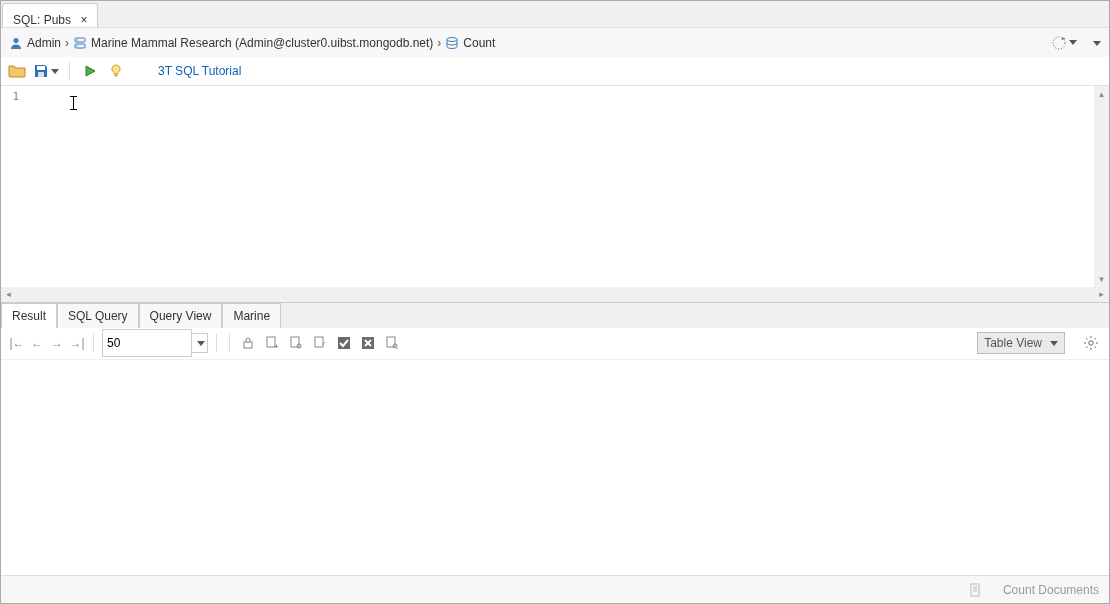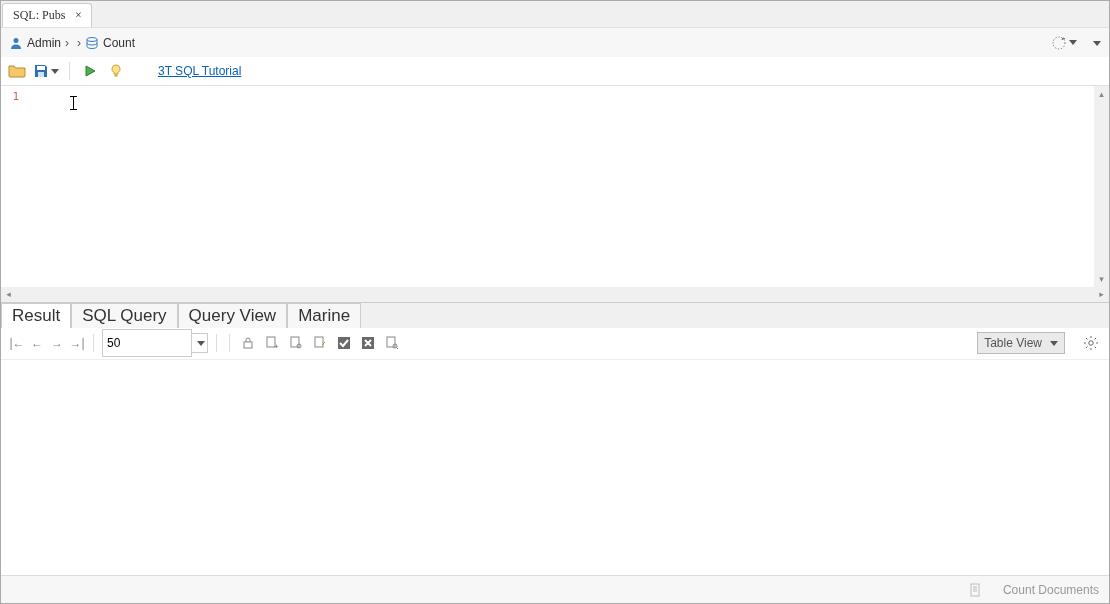--- a/index.html
+++ b/index.html
@@ -1,49 +1,49 @@
 <!DOCTYPE html>
 <html><head>
 <meta charset="utf-8">
 <style>
   * { margin: 0; padding: 0; box-sizing: border-box; }
   body { font-family: "Segoe UI", Tahoma, sans-serif; font-size: 12px; background: #f0f0f0; color: #333; width: 1110px; height: 604px; overflow: hidden; display: flex; flex-direction: column; border: 1px solid #aaa; }
   
   .tab-strip { height: 26px; display: flex; align-items: flex-end; background: #f0f0f0; }
-  .doc-tab { background: #fff; border: 1px solid #ccc; border-bottom: none; border-radius: 3px 3px 0 0; height: 24px; display: flex; align-items: center; padding: 0 6px 0 10px; gap: 6px; font-size: 12px; margin-left: 1px; font-family: Liberation Serif, serif; }
+  .doc-tab { background: #fff; border: 1px solid #ccc; border-bottom: none; border-radius: 3px 3px 0 0; height: 24px; display: flex; align-items: flex-end; padding: 0 6px 0 10px; gap: 6px; font-size: 12px; margin-left: 1px; }
   .doc-tab .tab-x { width: 14px; height: 14px; display: inline-flex; align-items: center; justify-content: center; color: #333; cursor: pointer; font-size: 12px; }
   .card-outer { flex: 1; display: flex; flex-direction: column; }
   
   .crumb-bar { height: 30px; display: flex; align-items: center; padding: 0 8px; background: #f7f7f7; border-top: 1px solid #e0e0e0; }
   .crumb-item { display: inline-flex; align-items: center; gap: 4px; }
   .crumb-sep { margin: 0 4px; color: #555; }
   .crumb-right { margin-left: auto; display: flex; align-items: center; gap: 14px; }
   .dotted-circle { width: 16px; height: 16px; }
   .triangle-down { width: 0; height: 0; border-left: 4px solid transparent; border-right: 4px solid transparent; border-top: 5px solid #555; display: inline-block; margin-left: 2px; vertical-align: middle; }
   
   .tool-bar { height: 28px; display: flex; align-items: center; padding: 0 6px; gap: 6px; background: #fff; }
   .tb-sep { width: 1px; height: 18px; background: #ddd; margin: 0 4px; }
   .tb-btn { width: 20px; height: 20px; display: inline-flex; align-items: center; justify-content: center; cursor: pointer; }
-  .link { color: #0a63b3; text-decoration: underline; cursor: pointer; }
+  .link { color: #0a63b3; cursor: pointer; }
   
   .editor-wrap { flex: 1; display: flex; flex-direction: column; border-top: 1px solid #e0e0e0; }
   .editor-body { flex: 1; display: flex; position: relative; background: #fff; }
   .gutter { width: 22px; background: #fff; color: #c07050; text-align: right; padding: 4px 4px 0 0; font-family: Consolas, monospace; font-size: 11px; user-select: none; }
   .code-area { flex: 1; position: relative; font-family: Consolas, monospace; padding: 4px; }
   .caret { position: absolute; top: 10px; left: 50px; width: 1px; height: 14px; background: #000; }
   .caret::before, .caret::after { content: ""; position: absolute; left: -3px; width: 7px; height: 1px; background: #000; }
   .caret::before { top: 0; }
   .caret::after { bottom: 0; }
   .vsb { width: 15px; background: #f0f0f0; display: flex; flex-direction: column; justify-content: space-between; }
   .vsb-arrow { width: 15px; height: 15px; display:flex; align-items:center; justify-content:center; color:#888; font-size:9px; }
   .hsb { height: 15px; background: #f0f0f0; display: flex; justify-content: space-between; align-items:center; }
   .hsb-arrow { width:15px; height:15px; display:flex; align-items:center; justify-content:center; color:#888; font-size:9px;}
   
   .result-tabs { height: 26px; display: flex; align-items: flex-end; background: #f0f0f0; border-top: 1px solid #ccc; }
-  .rtab { padding: 4px 10px; border: 1px solid #ccc; border-bottom: none; background: #f7f7f7; font-size: 17px; cursor: pointer; height: 25px; display:flex; align-items:center; }
+  .rtab { padding: 4px 10px; border: 1px solid #ccc; border-bottom: none; background: #f7f7f7; font-size: 12px; cursor: pointer; height: 25px; display:flex; align-items:center; }
   .rtab.active { background: #fff; }
   
   .result-toolbar { height: 32px; display: flex; align-items: center; padding: 0 8px; gap: 4px; background: #fff; border-bottom: 1px solid #eee; }
   .nav-arrow { color: #888; width: 16px; text-align: center; cursor: pointer; }
   .page-input { width: 90px; height: 28px; border: 1px solid #ccc; font-size: 12px; padding: 0 4px; }
   .page-select { display:flex; align-items:center; }
   .page-select .sel-btn { width:16px; height:20px; border:1px solid #ccc; border-left:none; display:flex; align-items:center; justify-content:center; }
   .result-right { margin-left: auto; display: flex; align-items: center; gap: 16px; }
   .view-select { background: #eaeaea; border: 1px solid #bbb; height: 22px; display: flex; align-items: center; padding: 0 6px; gap: 6px; color:#555; }
   .gear { width:16px; height:16px; }
@@ -67,20 +67,29 @@
 
   <div class="crumb-bar">
     <span class="crumb-item">
       <svg width="14" height="14" viewBox="0 0 14 14">
           <circle cx="7" cy="4.5" r="2.5" fill="#3b7bbf"></circle>
           <path d="M2 13c0-3 2-4.5 5-4.5s5 1.5 5 4.5" fill="#3b7bbf"></path>
         </svg>
       <span>Admin</span>
     </span>
     <span class="crumb-sep">›</span>
+    <span class="crumb-item">
+      <svg width="14" height="14" viewBox="0 0 14 14">
+          <rect x="2" y="2" width="10" height="4" rx="1" fill="none" stroke="#3b7bbf" stroke-width="1"></rect>
+          <rect x="2" y="8" width="10" height="4" rx="1" fill="none" stroke="#3b7bbf" stroke-width="1"></rect>
+          <circle cx="4" cy="4" r="0.7" fill="#3b7bbf"></circle>
+          <circle cx="4" cy="10" r="0.7" fill="#3b7bbf"></circle>
+        </svg>
+      <span>Marine Mammal Research (Admin@cluster0.uibst.mongodb.net)</span>
+    </span>
     <span class="crumb-sep">›</span>
     <span class="crumb-item">
       <svg width="14" height="14" viewBox="0 0 14 14">
           <ellipse cx="7" cy="3.5" rx="5" ry="2" fill="none" stroke="#3b7bbf"></ellipse>
           <path d="M2 3.5v7c0 1.1 2.2 2 5 2s5-.9 5-2v-7" fill="none" stroke="#3b7bbf"></path>
           <path d="M2 7c0 1.1 2.2 2 5 2s5-.9 5-2" fill="none" stroke="#3b7bbf"></path>
         </svg>
       <span>Count</span>
     </span>
     <div class="crumb-right">

